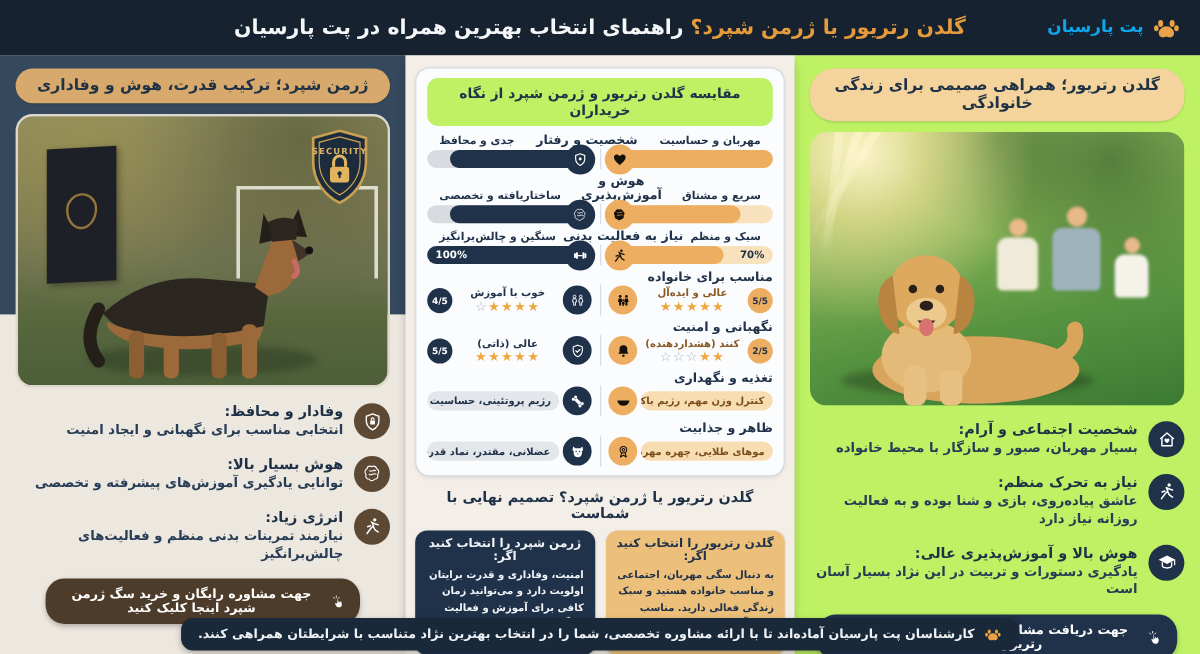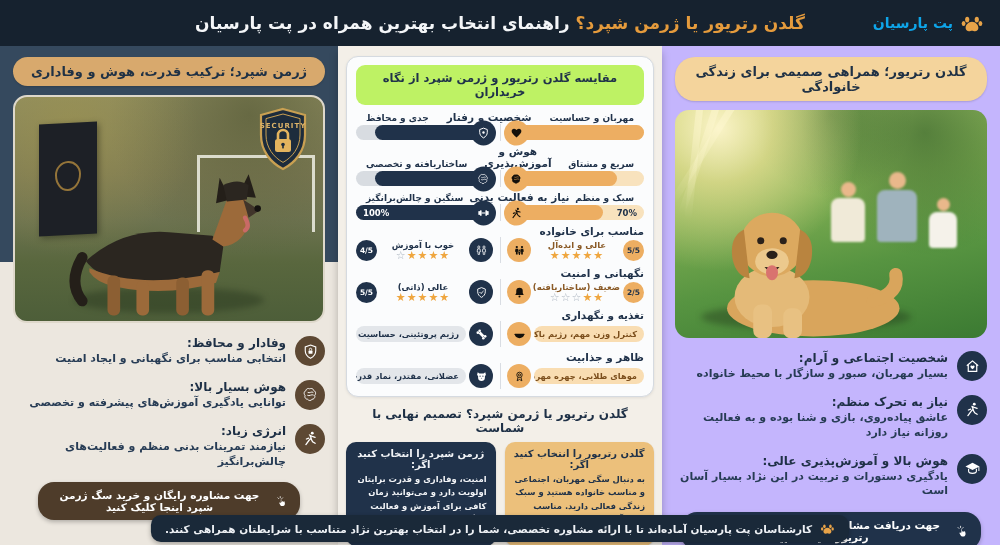--- a/index.html
+++ b/index.html
@@ -10,21 +10,21 @@
   
   .header{position:absolute;top:0;left:0;right:0;height:46px;background:#16222f;display:flex;align-items:center;z-index:8}
   .brand{display:flex;align-items:center;gap:7px;margin-right:16px;color:#0ea5e9;font-weight:bold;font-size:14px;z-index:2}
   .brand .paw{width:24px;height:24px;fill:#e8a348}
   .htitle{position:absolute;left:0;right:0;text-align:center;font-size:17px;font-weight:bold;color:#f4f6f8;pointer-events:none}
   .htitle .hl{color:#e59b3c}
 
   
   .cols{position:absolute;top:46px;bottom:0;left:0;right:0;display:flex}
   .col{box-sizing:border-box}
-  .col-golden{width:338px;background:#c4b5fd;padding:11px 13px}
+  .col-golden{width:338px;background:#bef264;padding:11px 13px}
   .col-middle{width:324px;background:#f3efe8;padding:10px 8px 0;box-shadow:6px 0 8px -6px rgba(0,0,0,.25),-6px 0 8px -6px rgba(0,0,0,.25);z-index:2}
   .col-german{flex:1;background:#ece7df;position:relative;padding:11px 13px}
   .col-german::before{content:"";position:absolute;top:0;left:0;right:0;height:216px;background:#35495e}
   .col-german>*{position:relative}
 
   .panel-title{border-radius:20px;padding:7px 10px;text-align:center;font-weight:bold;font-size:13px;color:#1f3145;margin-bottom:9px;box-shadow:0 1px 2px rgba(0,0,0,.15)}
   .pt-golden{background:#f4d49c}
   .pt-german{background:#d8a96d}
 
   
@@ -369,21 +369,21 @@
             </div>
           </div>
         </div>
 
         <div class="c-row">
           <div class="row-center">نگهبانی و امنیت</div>
           <div class="rate-line">
             <div class="rate-half g">
               <span class="rate-badge rb-g">2/5</span>
               <div class="rate-stack">
-                <div class="rate-lbl rl-g">ضعیف (ساختاریافته)</div>
+                <div class="rate-lbl rl-g">کنند (هشداردهنده)</div>
                 <div class="stars"><span class="on">★★</span><span class="off">☆☆☆</span></div>
               </div>
               <span class="rate-icon ri-g">
                   <svg width="13" height="13" viewBox="0 0 24 24" fill="currentColor">
                     <path d="M12 3a6 6 0 0 0-6 6v4l-1.8 3.4h15.6L18 13V9a6 6 0 0 0-6-6z"></path>
                     <circle cx="12" cy="19.3" r="1.9"></circle>
                   </svg>
                 </span>
             </div>
             <div class="rate-half d">

